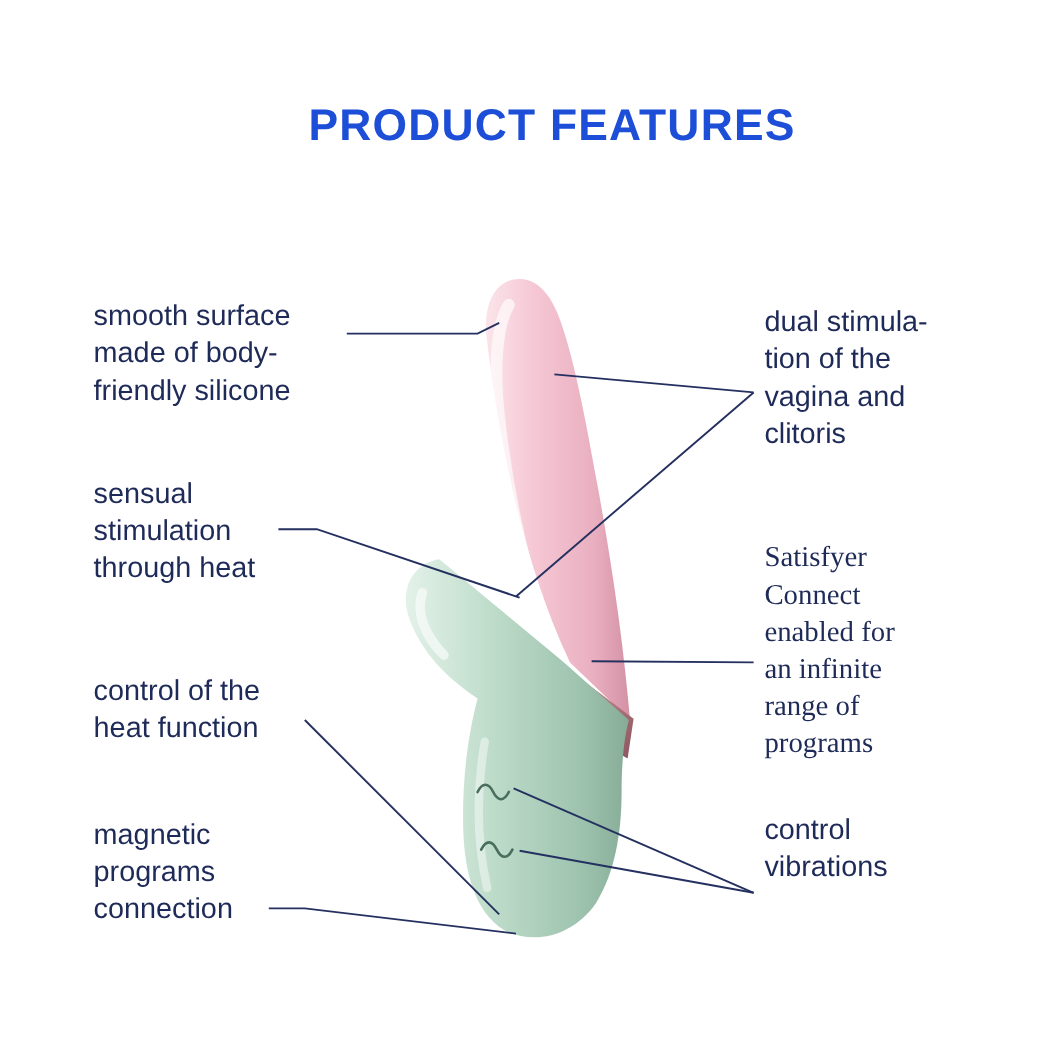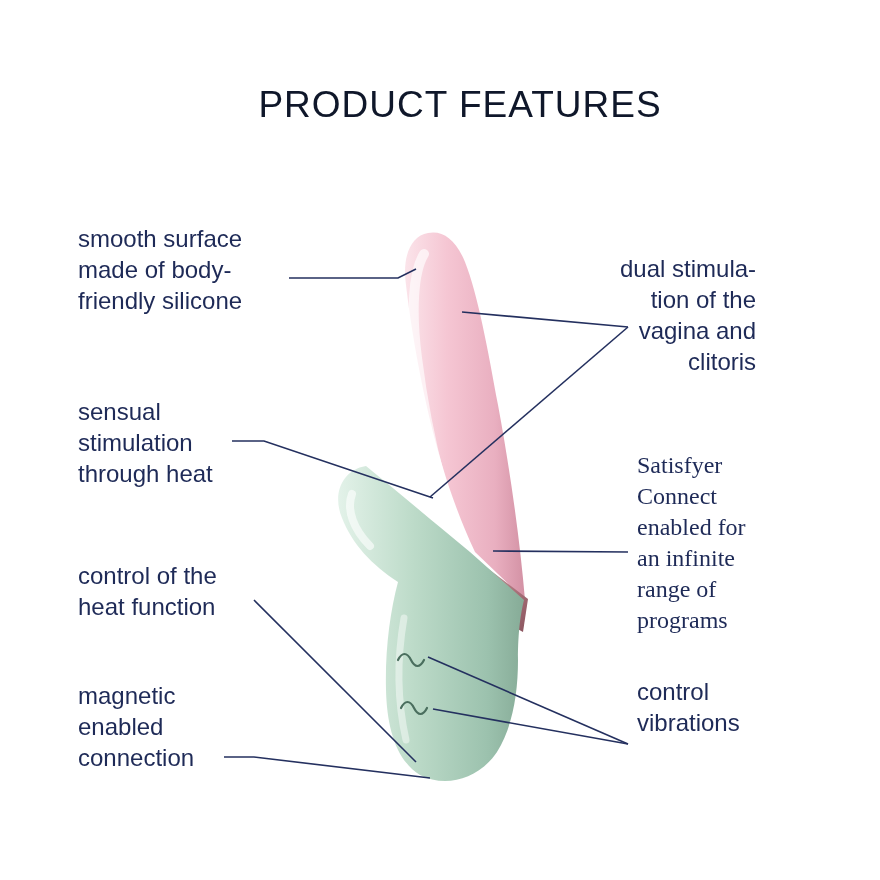--- a/index.html
+++ b/index.html
@@ -8,38 +8,38 @@
     width:880px;height:880px;
     background:#fff;
     font-family:"Liberation Sans", sans-serif;
     overflow:hidden;
   }
   .title{
     position:absolute;
     left:0;right:0;top:84px;
     text-align:center;
     font-size:37px;
-    font-weight:400;
+    font-weight:700;
     letter-spacing:1px;
-    color:#0f172a;
+    color:#1d4ed8;
     margin-left:40px;
   }
   .label{
     position:absolute;
     font-size:24px;
     line-height:31px;
     color:#1e2a57;
     white-space:pre-line;
     font-weight:500;
   }
-  .lbl-smooth{left:78px;top:223px;}
+  .lbl-smooth{left:78px;top:248px;}
   .lbl-sensual{left:78px;top:396px;}
   .lbl-heat{left:78px;top:560px;}
   .lbl-magnetic{left:78px;top:680px;}
-  .lbl-dual{left:620px;top:253px;text-align:right;}
+  .lbl-dual{left:637px;top:253px;}
   .lbl-connect{left:637px;top:450px;font-family:Liberation Serif, serif;}
   .lbl-vibr{left:637px;top:676px;}
   svg.scene{position:absolute;left:0;top:0;}
   .ann{stroke:#24305f;stroke-width:1.6;fill:none;}
 </style>
 </head>
 <body>
 
 <div class="canvas">
 
@@ -107,21 +107,21 @@
 
   <div class="label lbl-smooth">smooth surface
 made of body-
 friendly silicone</div>
   <div class="label lbl-sensual">sensual
 stimulation
 through heat</div>
   <div class="label lbl-heat">control of the
 heat function</div>
   <div class="label lbl-magnetic">magnetic
-enabled
+programs
 connection</div>
   <div class="label lbl-dual">dual stimula-
 tion of the
 vagina and
 clitoris</div>
   <div class="label lbl-connect">Satisfyer
 Connect
 enabled for
 an infinite
 range of

